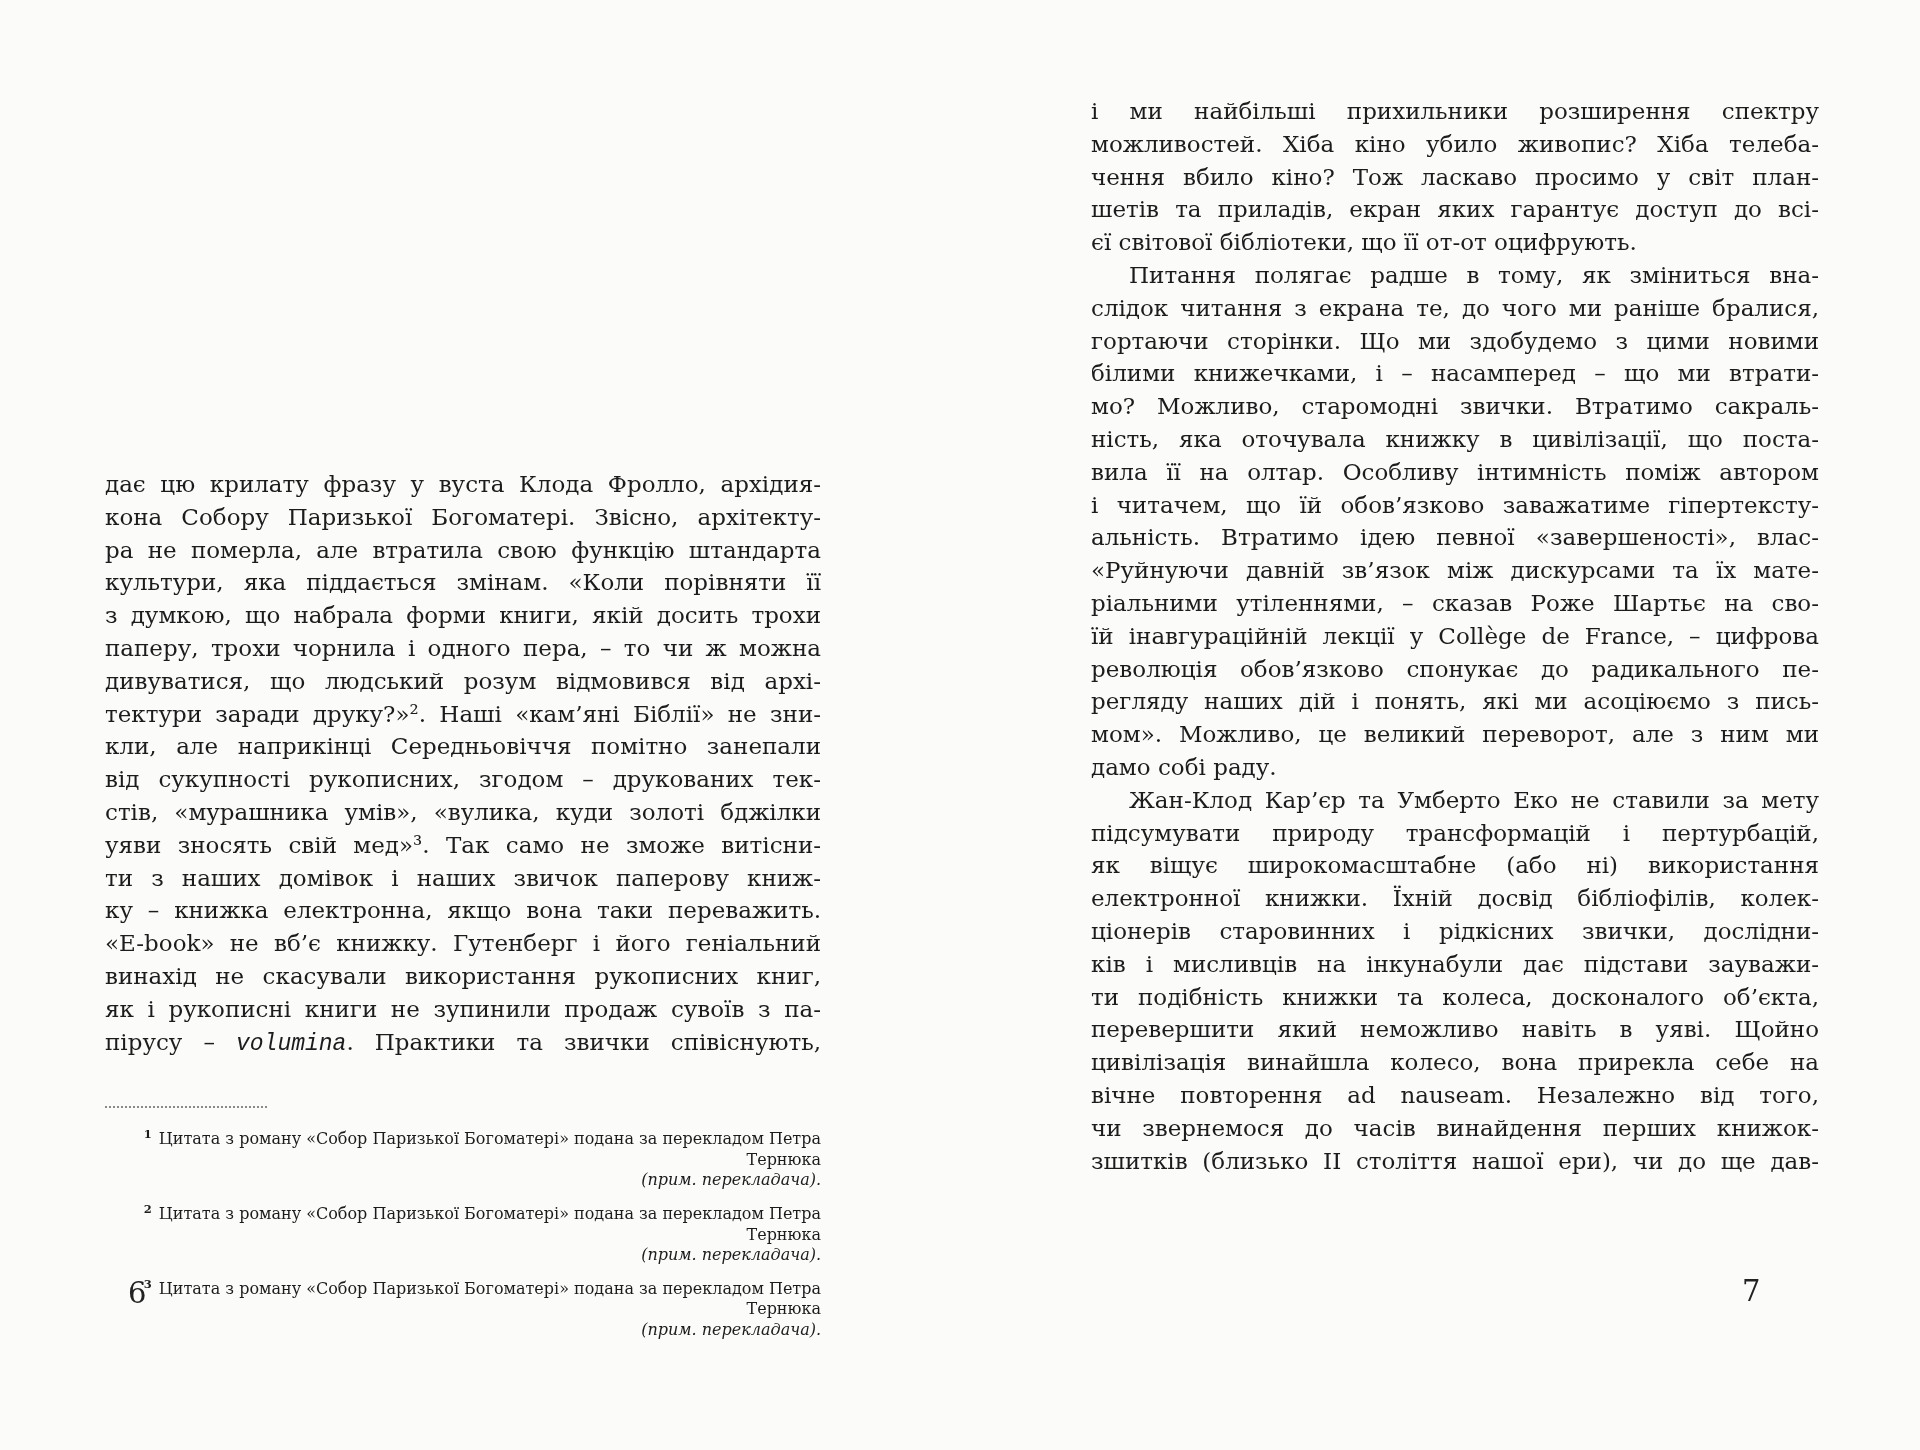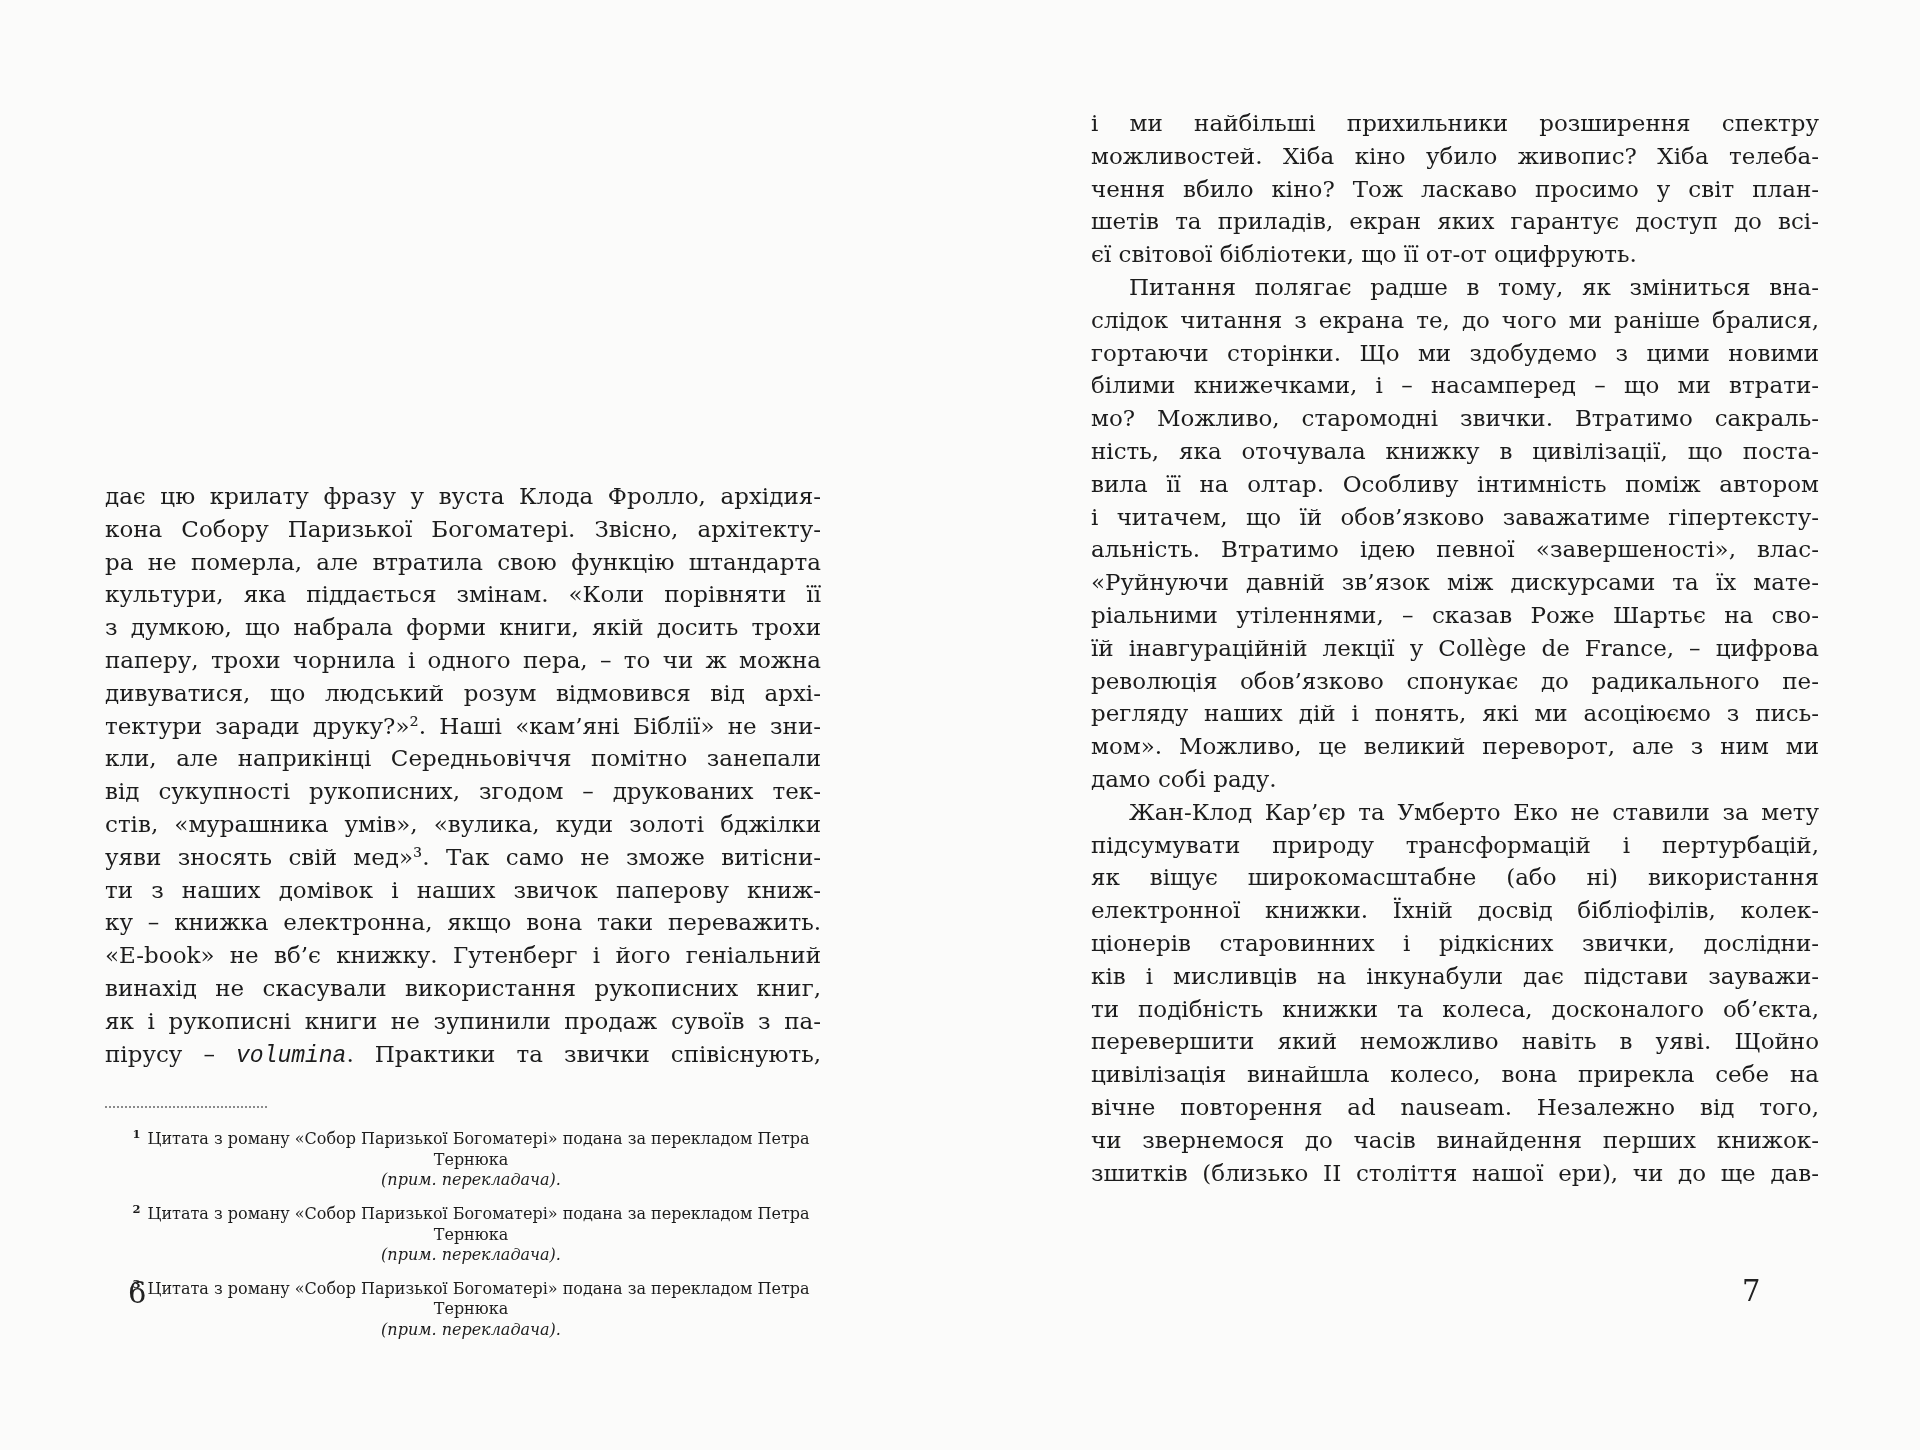--- a/index.html
+++ b/index.html
@@ -4,21 +4,21 @@
 <style>
   html, body { margin: 0; padding: 0; }
   body {
     width: 1920px; height: 1450px;
     position: relative;
     background: #fbfbfa;
     color: #1c1c1c;
     font-family: "DejaVu Serif", serif;
     overflow: hidden;
   }
-  .page-body { position: absolute; margin-top: 12px; }
+  .page-body { position: absolute; }
   #left-body  { left: 105px; top: 468px; width: 716px; }
   #right-body { left: 1091px; top: 95px; width: 728px; }
 
   .bodyline {
     font-size: 23px;
     line-height: 32.8px;
     text-align: justify;
     text-align-last: justify;
     -moz-text-align-last: justify;
   }
@@ -36,21 +36,21 @@
   }
   .rule {
     width: 162px; height: 0;
     border-top: 2px dotted #8a8a8a;
     margin-bottom: 16px;
   }
   .footnote {
     font-size: 16px;
     line-height: 20.5px;
     margin-bottom: 8px;
-    text-align: center;
+    text-align: right;
     margin-left: 16px;
   }
   .footnote sup {
     font-weight: bold;
     font-size: 11.5px;
     margin-right: 2px;
   }
   .footnote .note { font-style: italic; }
 
   .folio {

